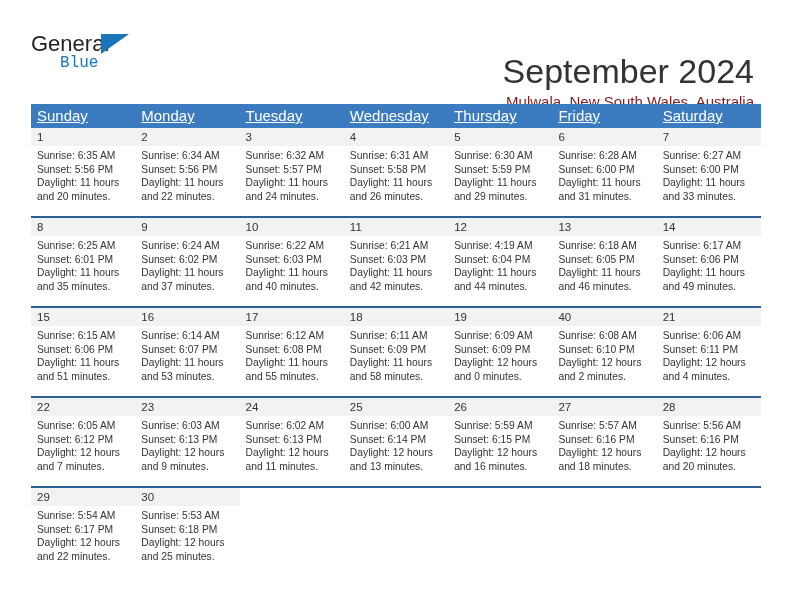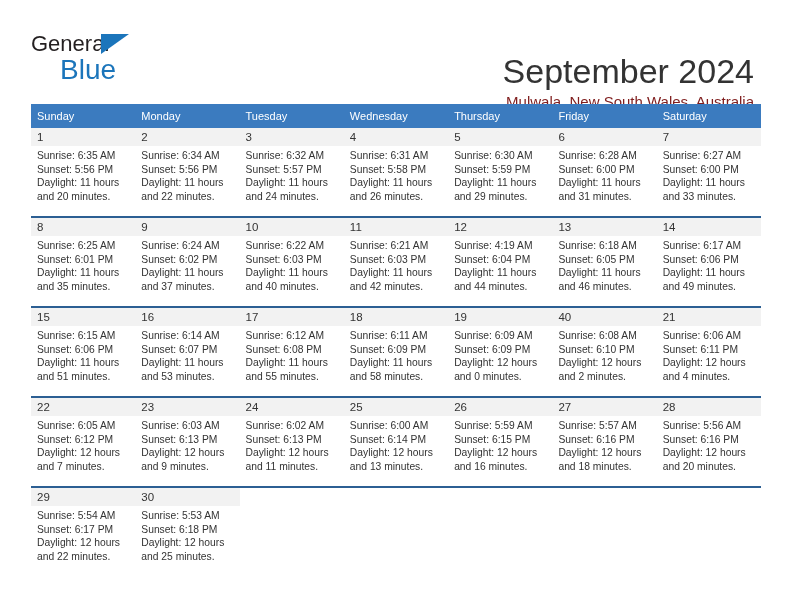--- a/index.html
+++ b/index.html
@@ -53,23 +53,23 @@
     top: 3px;
     width: 0;
     height: 0;
     border-left: 28px solid #1b75bb;
     border-bottom: 20px solid transparent;
   }
   .logo-row2 {
     position: absolute;
     left: 29px;
     top: 23px;
-    font-size: 28px;
+    font-size: 16px;
     color: #1b75bb;
-    font-family: Liberation Sans, sans-serif;
+    font-family: Liberation Mono, monospace;
   }
 
   .title-block {
     position: absolute;
     right: 38px;
     top: 26px;
     text-align: right;
   }
   .cal-title {
     font-size: 34px;
@@ -100,23 +100,24 @@
     display: flex;
     width: 730px;
     background: #3b7bbf;
   }
   .weekday {
     flex: 0 0 104.285px;
     width: 104.285px;
     box-sizing: border-box;
     padding: 4px 0 4px 6px;
     color: #ffffff;
-    font-size: 11px;
+    font-size: 15px;
     line-height: 16px;
     height: 24px;
+    text-decoration: underline;
   }
 
   .week {
     display: flex;
     width: 730px;
     border-top: 2px solid #2c5f93;
     box-sizing: border-box;
   }
   .week.first { border-top: none; }
 

